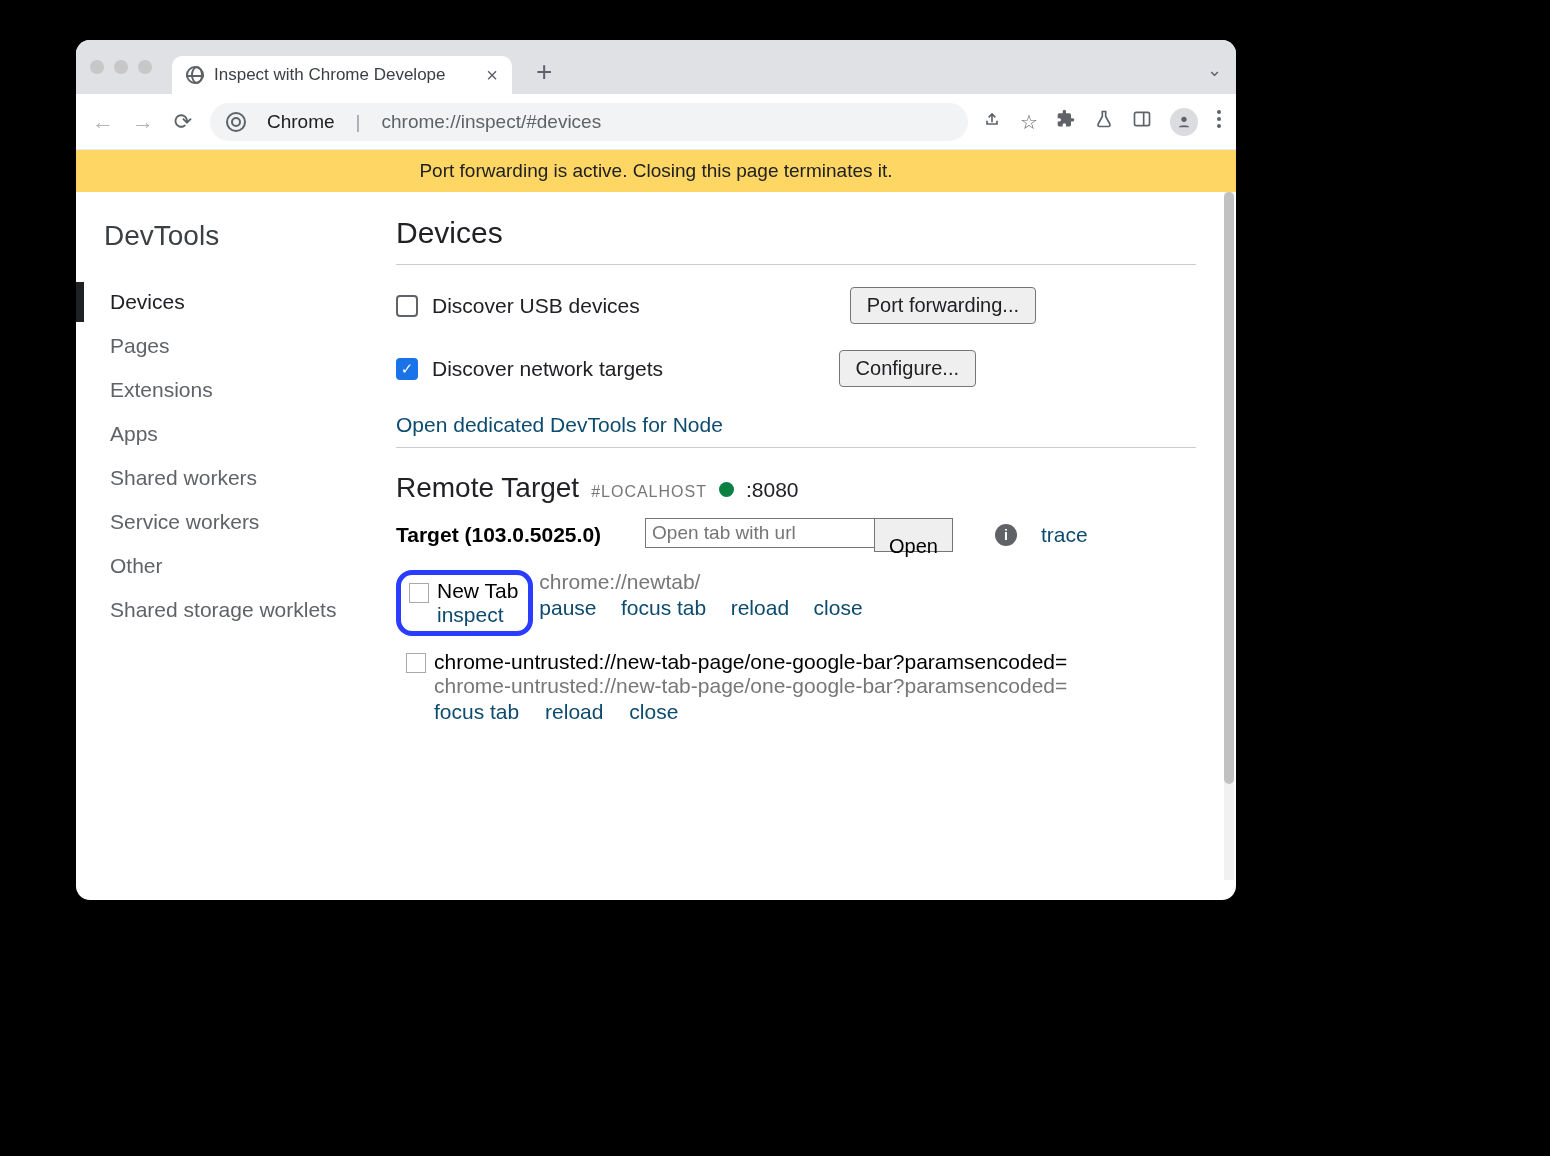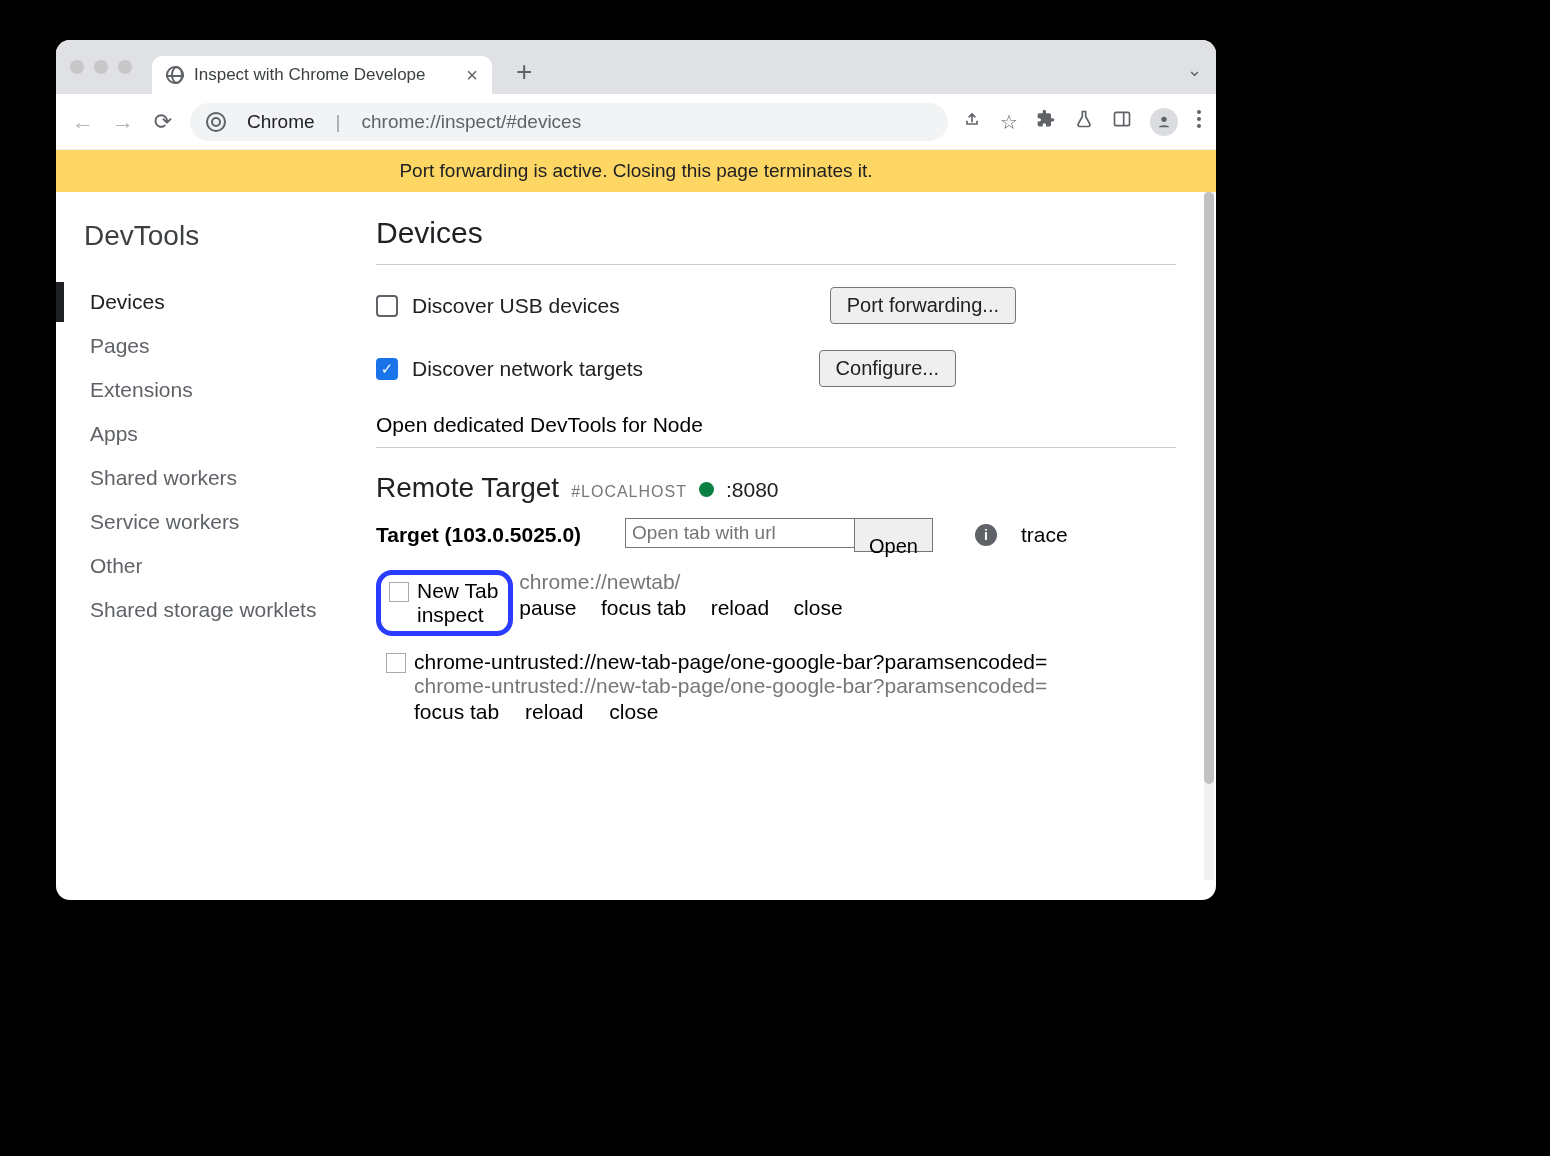--- a/index.html
+++ b/index.html
@@ -7,21 +7,21 @@
     background: #000;
     width: 1550px;
     height: 1156px;
     font-family: -apple-system, BlinkMacSystemFont, "Segoe UI", Helvetica, Arial, sans-serif;
     display: flex;
     align-items: flex-start;
     justify-content: flex-start;
   }
   .window {
     position: absolute;
-    left: 56px;
+    left: 76px;
     top: 40px;
     width: 1160px;
     height: 860px;
     background: #fff;
     border-radius: 14px;
     box-shadow: 0 30px 80px rgba(0,0,0,0.6);
     overflow: hidden;
     display: flex;
     flex-direction: column;
   }
@@ -156,21 +156,21 @@
     cursor:pointer; flex-shrink:0;
   }
   .cbox.checked { background:#1a73e8; border-color:#1a73e8; color:#fff; font-size:15px; }
   .row .lbl { font-size:21px; color:#202124; }
   .btn {
     margin-left:auto; margin-right:160px;
     background:#efefef; border:1px solid #767676; border-radius:4px;
     padding:6px 16px; font-size:20px; color:#202124; cursor:pointer;
   }
 
-  .link { color:#000000; cursor:pointer; font-size:21px; }
+  .link { color:#0c4a6e; cursor:pointer; font-size:21px; }
 
   .section-title { display:flex; align-items:baseline; gap:12px; margin:24px 0 8px; }
   .section-title .t { font-size:28px; color:#202124; }
   .section-title .sub { font-size:16px; color:#777; letter-spacing:1px; }
   .green-dot { width:15px; height:15px; background:#0b8043; border-radius:50%; display:inline-block; }
   .port { font-size:21px; color:#202124; }
 
   .target-row { display:flex; align-items:center; gap:14px; margin:14px 0 18px; }
   .target-row .tlabel { font-size:21px; font-weight:700; }
   .urlbox {
@@ -322,21 +322,21 @@
         <div style="display:flex; margin-left:30px">
           <input class="urlbox" placeholder="Open tab with url" style="">
           <button class="openbtn">Open</button>
         </div>
         <span class="info-i">i</span>
         <span class="link" style="margin-left:10px">trace</span>
       </div>
 
       <div style="display:flex; align-items:flex-start;">
         <span class="highlight-box">
-          <span style="display:flex; align-items:flex-start; gap:8px">
+          <span style="display:flex; align-items:center; gap:8px">
             <span class="tiny-box"></span>
             <span style="font-size:21px">New Tab</span>
           </span>
           <span class="link" style="margin-left:28px">inspect</span>
         </span>
         <span style="display:flex; flex-direction:column;justify-content:flex-end;">
           <span class="entry-body"><span class="grey">chrome://newtab/</span></span>
           <span class="links-row">
             <span class="link">pause</span>
             <span class="link">focus tab</span>

